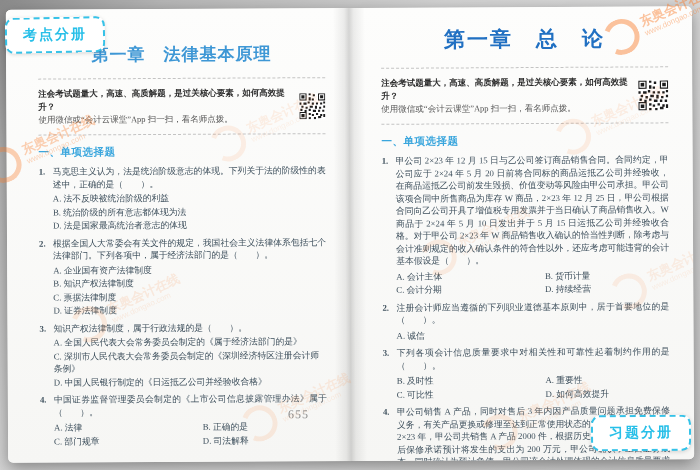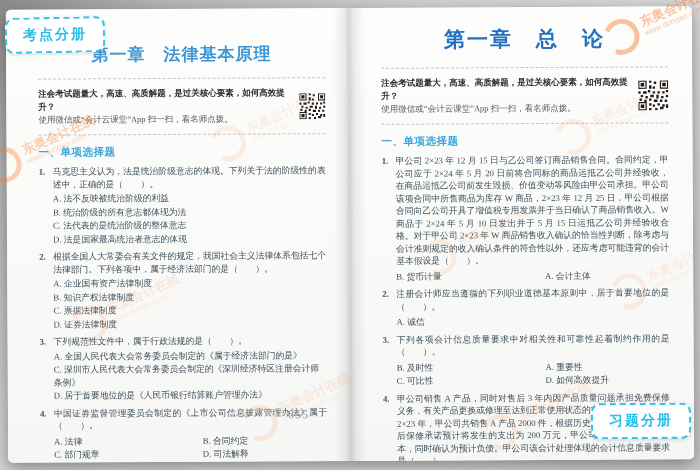--- a/index.html
+++ b/index.html
@@ -52,21 +52,21 @@
   .opts.grid{display:grid;grid-template-columns:53% 47%;column-gap:4px;}
   .pagenum{position:absolute;right:44px;bottom:39px;font-size:12px;color:#8a8a8a;letter-spacing:1px;}
   .badge{
     position:absolute;z-index:20;background:#fff;
     border:2px dashed #35c2e8;border-radius:9px;
     color:#27bfe8;font-family:"Liberation Sans","DejaVu Sans",sans-serif;
     font-size:14px;font-weight:bold;letter-spacing:2px;
     padding:7px 16px;box-shadow:0 1px 4px rgba(0,0,0,.15);
   }
   .badge.tl{left:5px;top:17px;transform:rotate(-1.2deg);}
-  .badge.br{right:9px;bottom:31px;transform:rotate(-.5deg);}
+  .badge.br{right:9px;bottom:19px;transform:rotate(-.5deg);}
   .wm{
     position:absolute;z-index:6;display:flex;align-items:center;gap:5px;
     color:#f97b2a;pointer-events:none;white-space:nowrap;
     font-family:"Liberation Sans","DejaVu Sans",sans-serif;
   }
   .wm-ring{
     display:inline-block;width:26px;height:26px;border:5px solid currentColor;
     border-radius:50%;border-left-color:transparent;flex:none;
   }
   .wm-text{display:flex;flex-direction:column;line-height:1.1;}
@@ -104,58 +104,57 @@
     <div class="section-head">一、单项选择题</div>
 
     <div class="q">
       <div class="q-line">
         <span class="q-num">1.</span>
         <span class="q-text">马克思主义认为，法是统治阶级意志的体现。下列关于法的阶级性的表述中，正确的是（　　）。</span>
       </div>
       <div class="opts">
         <span class="opt">A. 法不反映被统治阶级的利益</span>
         <span class="opt">B. 统治阶级的所有意志都体现为法</span>
-        <span class="opt">C. 法代表的是统治阶级的整体意志</span>
         <span class="opt">D. 法是国家最高统治者意志的体现</span>
       </div>
     </div>
 
     <div class="q">
       <div class="q-line">
         <span class="q-num">2.</span>
         <span class="q-text">根据全国人大常委会有关文件的规定，我国社会主义法律体系包括七个法律部门。下列各项中，属于经济法部门的是（　　）。</span>
       </div>
       <div class="opts">
         <span class="opt">A. 企业国有资产法律制度</span>
         <span class="opt">B. 知识产权法律制度</span>
         <span class="opt">C. 票据法律制度</span>
         <span class="opt">D. 证券法律制度</span>
       </div>
     </div>
 
     <div class="q">
       <div class="q-line">
         <span class="q-num">3.</span>
-        <span class="q-text">下列规范性文件中，属于行政法规的是（　　）。</span>
+        <span class="q-text">知识产权法律制度，属于行政法规的是（　　）。</span>
       </div>
       <div class="opts">
         <span class="opt">A. 全国人民代表大会常务委员会制定的《属于经济法部门的是》</span>
         <span class="opt">C. 深圳市人民代表大会常务委员会制定的《深圳经济特区注册会计师条例》</span>
-        <span class="opt">D. 居于首要地位的是《人民币银行结算账户管理办法》</span>
+        <span class="opt">D. 中国人民银行制定的《日运抵乙公司并经验收合格》</span>
       </div>
     </div>
 
     <div class="q">
       <div class="q-line">
         <span class="q-num">4.</span>
         <span class="q-text">中国证券监督管理委员会制定的《上市公司信息披露管理办法》属于（　　）。</span>
       </div>
       <div class="opts grid">
         <span class="opt">A. 法律</span>
-        <span class="opt">B. 合同约定</span>
+        <span class="opt">B. 正确的是</span>
         <span class="opt">C. 部门规章</span>
         <span class="opt">D. 司法解释</span>
       </div>
     </div>
 
     <div class="pagenum">655</div>
   </div>
 
   <div class="page right">
     <h1 class="title-right">第一章　总　论</h1>
@@ -172,22 +171,24 @@
     <hr class="rule">
 
     <div class="section-head">一、单项选择题</div>
 
     <div class="q">
       <div class="q-line">
         <span class="q-num">1.</span>
         <span class="q-text">甲公司 2×23 年 12 月 15 日与乙公司签订商品销售合同。合同约定，甲公司应于 2×24 年 5 月 20 日前将合同标的商品运抵乙公司并经验收，在商品运抵乙公司前发生毁损、价值变动等风险由甲公司承担。甲公司该项合同中所售商品为库存 W 商品，2×23 年 12 月 25 日，甲公司根据合同向乙公司开具了增值税专用发票并于当日确认了商品销售收入。W 商品于 2×24 年 5 月 10 日发出并于 5 月 15 日运抵乙公司并经验收合格。对于甲公司 2×23 年 W 商品销售收入确认的恰当性判断，除考虑与会计准则规定的收入确认条件的符合性以外，还应考虑可能违背的会计基本假设是（　　）。</span>
       </div>
       <div class="opts grid">
+        <span class="opt">A. 会计主体</span>
         <span class="opt">B. 货币计量</span>
-        <span class="opt">A. 会计主体</span>
+        <span class="opt">C. 会计分期</span>
+        <span class="opt">D. 持续经营</span>
       </div>
     </div>
 
     <div class="q">
       <div class="q-line">
         <span class="q-num">2.</span>
         <span class="q-text">注册会计师应当遵循的下列职业道德基本原则中，居于首要地位的是（　　）。</span>
       </div>
       <div class="opts grid">
         <span class="opt">A. 诚信</span>

